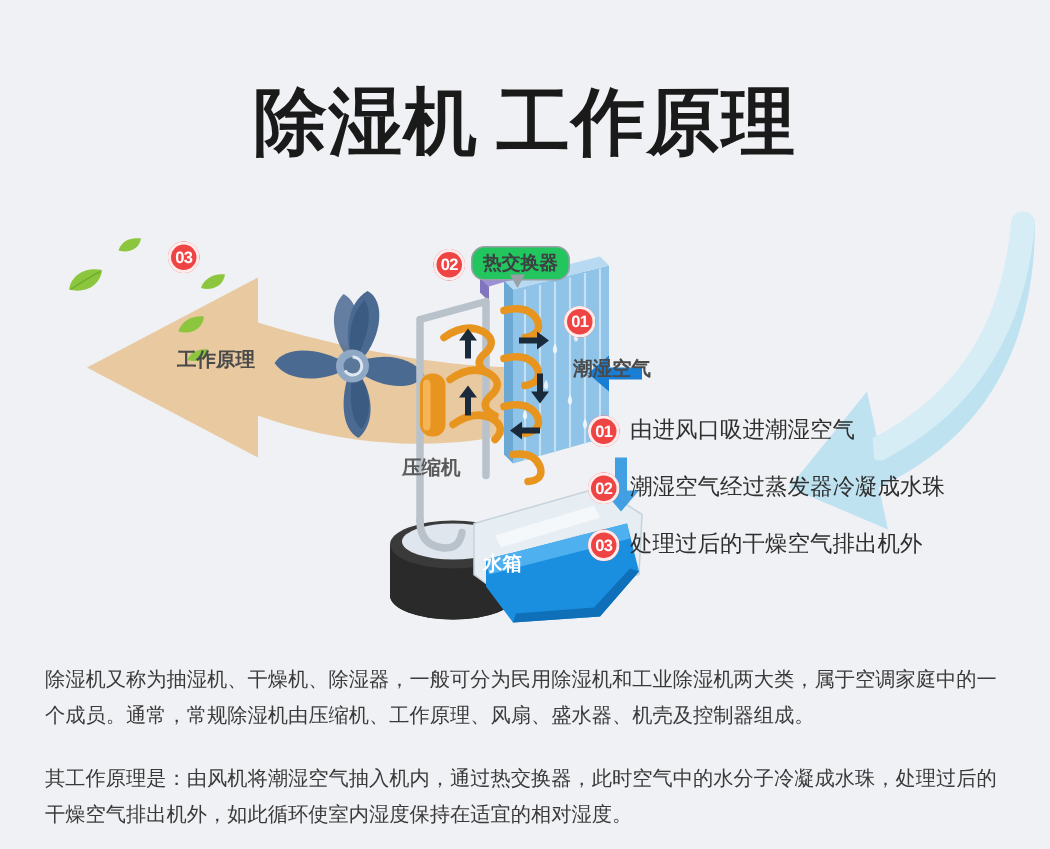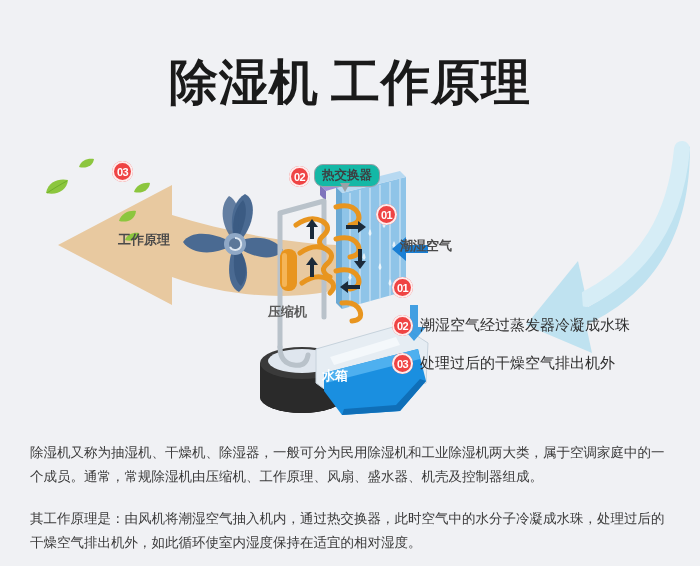--- a/index.html
+++ b/index.html
@@ -48,21 +48,21 @@
   .dlabel.white{color:#ffffff;}
   .badge{
     position:absolute;width:21px;height:21px;border-radius:50%;
     background:#ef4444;color:#fff;font-size:11px;font-weight:bold;
     display:flex;align-items:center;justify-content:center;
     box-shadow:0 0 0 2px rgba(255,255,255,.9) inset;
     letter-spacing:-.5px;
   }
   .callout{
     position:absolute;
-    border:1.5px solid #9aa0a6;border-radius:9px;background:#14b8a6;
+    border:1.5px solid #9aa0a6;border-radius:9px;background:#22c55e;
     padding:2px 7px;font-size:12.5px;color:#3c4043;white-space:nowrap;
     font-weight:bold;
   }
   .callout-tail{
     position:absolute;width:0;height:0;
     border-left:5px solid transparent;border-right:5px solid transparent;
     border-top:9px solid #9aa0a6;
   }
 
   
@@ -209,29 +209,30 @@
     </svg>
 
     <div class="badge" style="left:112px;top:22px;">03</div>
     <div class="dlabel" style="left:118px;top:92px;">工作原理</div>
 
     <div class="badge" style="left:289px;top:27px;">02</div>
     <div class="callout" style="left:314px;top:25px;">热交换器</div>
     <div class="callout-tail" style="left:340px;top:44px;"></div>
 
     <div class="badge" style="left:376px;top:65px;">01</div>
-    <div class="dlabel" style="left:400px;top:98px;">潮湿空气</div>
+    <div class="dlabel" style="left:382px;top:98px;">潮湿空气</div>
 
     <div class="dlabel" style="left:268px;top:164px;color:#5a5a5a;">压缩机</div>
     <div class="dlabel white" style="left:322px;top:228px;">水箱</div>
   </div>
 
   <div class="legend">
     <div class="legend-row">
       <div class="badge">01</div>
+      <div class="legend-text">由进风口吸进潮湿空气</div>
     </div>
     <div class="legend-row">
       <div class="badge">02</div>
       <div class="legend-text">潮湿空气经过蒸发器冷凝成水珠</div>
     </div>
     <div class="legend-row">
       <div class="badge">03</div>
       <div class="legend-text">处理过后的干燥空气排出机外</div>
     </div>
   </div>

